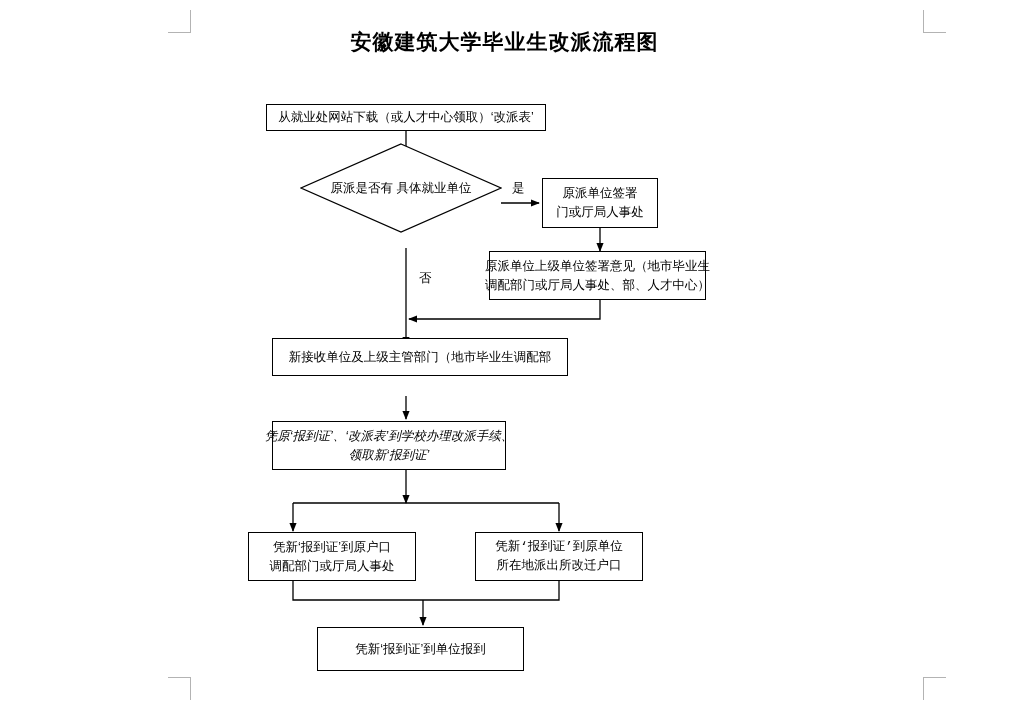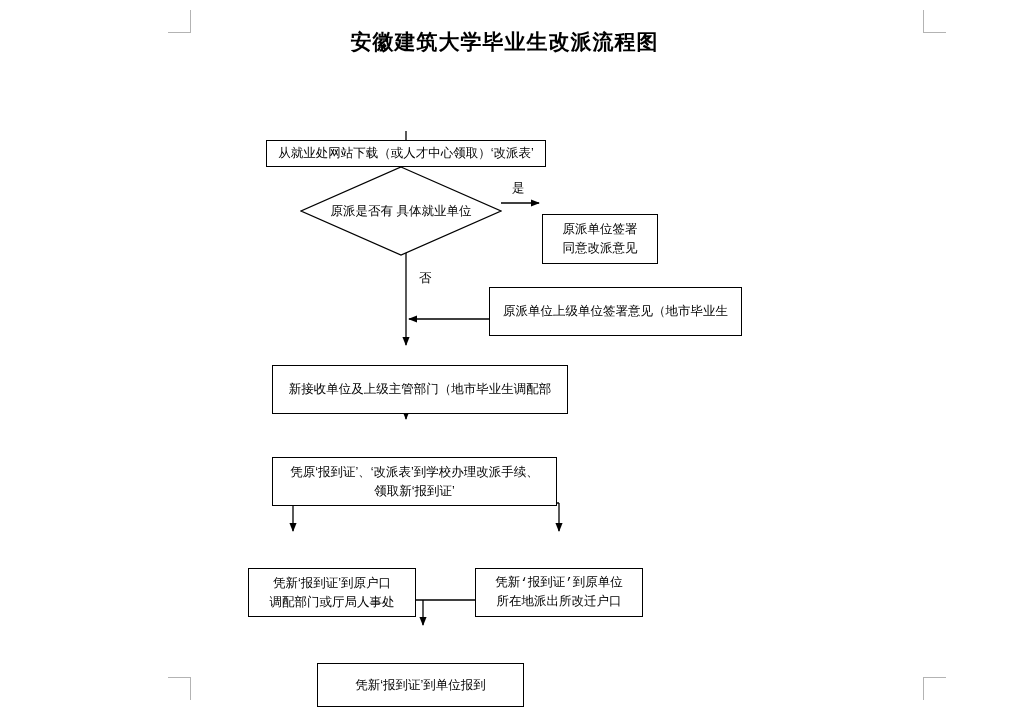--- a/index.html
+++ b/index.html
@@ -89,21 +89,20 @@
     border: 1px solid #000000;
     background: #ffffff;
     display: flex;
     flex-direction: column;
     align-items: center;
     justify-content: center;
     font-size: 12.5px;
     line-height: 19px;
     white-space: nowrap;
     text-align: center;
-    margin-top: 36px;
   }
   .node .ln { display: block; }
 
   .diamond {
     position: absolute;
     display: flex;
     flex-direction: column;
     align-items: center;
     justify-content: center;
     font-size: 12.5px;
@@ -169,44 +168,45 @@
       <polyline points="293,581 293,600 423,600"></polyline>
       <polyline points="559,581 559,600 423,600"></polyline>
       <line x1="423" y1="600" x2="423" y2="625" marker-end="url(#arw)"></line>
     </g>
   </svg>
 
   <div class="node" style="left:266px; top:104px; width:280px; height:27px;">
     <span class="ln">从就业处网站下载（或人才中心领取）‘改派表’</span>
   </div>
 
-  <div class="diamond" style="left:300px; top:166px; width:202px; height:90px;">
+  <div class="diamond" style="left:300px; top:143px; width:202px; height:90px;">
     <svg class="dshape" viewBox="0 0 202 90" preserveAspectRatio="none">
       <polygon points="101,1 201,45 101,89 1,45" fill="#ffffff" stroke="#000000" stroke-width="1.3" vector-effect="non-scaling-stroke"></polygon>
     </svg>
     <div class="dtext">
       <span class="ln">原派是否有</span>
       <span class="ln">具体就业单位</span>
     </div>
   </div>
 
   <div class="node" style="left:542px; top:178px; width:116px; height:50px;">
     <span class="ln">原派单位签署</span>
-    <span class="ln">同意改派意见</span>
-  </div>
-
-  <div class="node" style="left:489px; top:251px; width:253px; height:49px;">
+    <span class="ln">门或厅局人事处</span>
+  </div>
+
+  <div class="node" style="left:489px; top:251px; width:217px; height:49px;">
     <span class="ln">原派单位上级单位签署意见（地市毕业生</span>
-  </div>
-
-  <div class="node" style="left:272px; top:329px; width:296px; height:49px;">
+    <span class="ln">调配部门或厅局人事处、部、人才中心）</span>
+  </div>
+
+  <div class="node" style="left:272px; top:338px; width:296px; height:38px;">
     <span class="ln">新接收单位及上级主管部门（地市毕业生调配部</span>
   </div>
 
-  <div class="node" style="left:272px; top:421px; width:285px; height:49px;">
+  <div class="node" style="left:272px; top:421px; width:234px; height:49px;font-style:italic;">
     <span class="ln">凭原‘报到证’、‘改派表’到学校办理改派手续、</span>
     <span class="ln">领取新‘报到证’</span>
   </div>
 
   <div class="node" style="left:248px; top:532px; width:168px; height:49px;">
     <span class="ln">凭新‘报到证’到原户口</span>
     <span class="ln">调配部门或厅局人事处</span>
   </div>
 
   <div class="node" style="left:475px; top:532px; width:168px; height:49px;font-family:Liberation Mono, monospace;">

